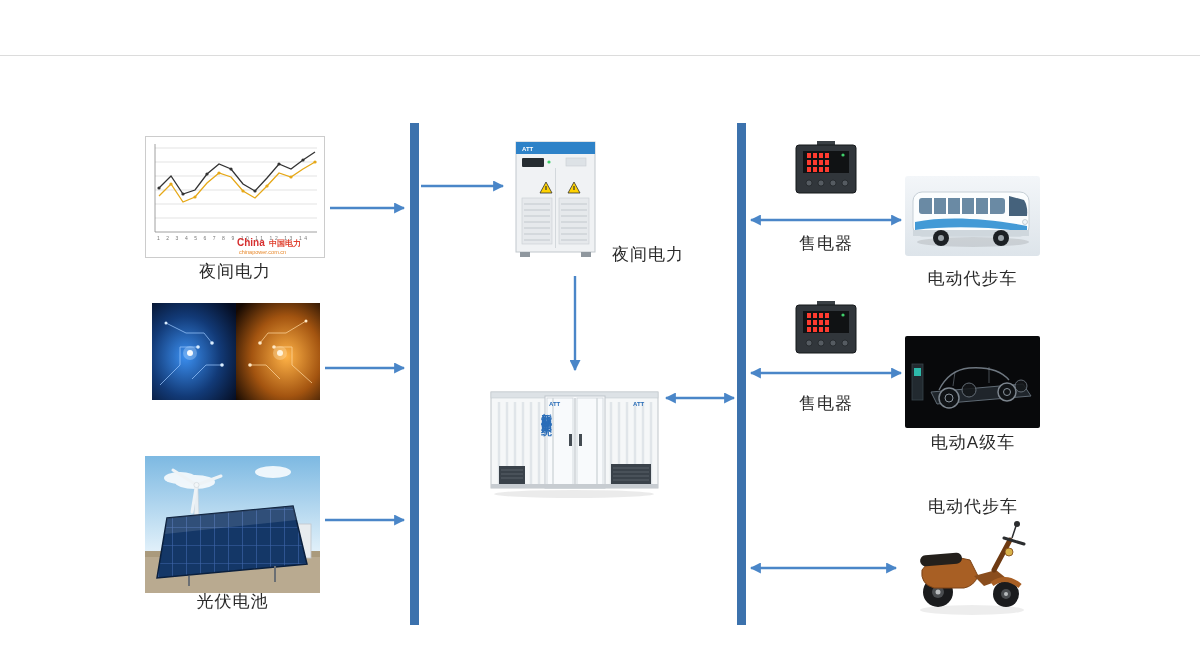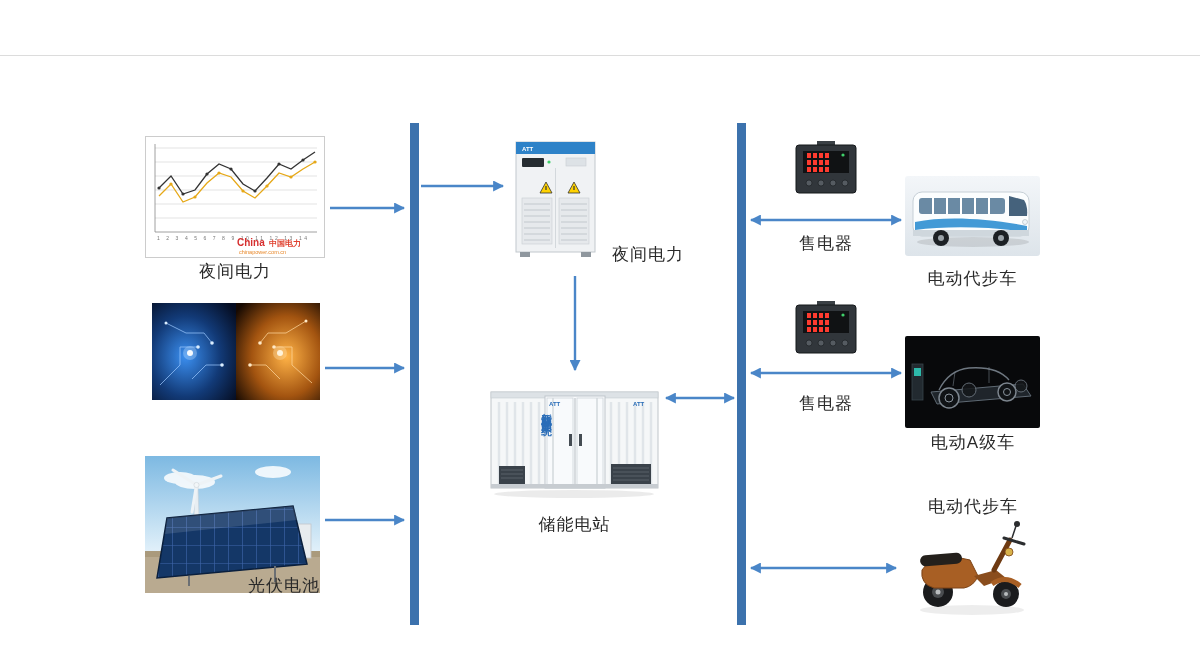--- a/index.html
+++ b/index.html
@@ -162,21 +162,21 @@
         <circle cx="51.5" cy="29" r="2.6" fill="#f2f6f8" stroke="#c5ccd2" stroke-width="0.5"></circle>
       </g>
       <g>
         <polygon points="22,62 148,50 162,108 12,122" fill="url(#pvgrid)" stroke="#0a1f3d" stroke-width="1.5"></polygon>
         <polygon points="22,62 148,50 152,64 20,78" fill="#ffffff" opacity="0.12"></polygon>
         <line x1="44" y1="120" x2="44" y2="130" stroke="#6b6f73" stroke-width="2"></line>
         <line x1="130" y1="110" x2="130" y2="126" stroke="#6b6f73" stroke-width="2"></line>
       </g>
     </svg>
   </div>
-  <div class="label" style="left:145px;top:527px;width:175px;text-align:right;">光伏电池</div>
+  <div class="label" style="left:145px;top:543px;width:175px;">光伏电池</div>
 
   <div class="imgblock" style="left:508px;top:88px;width:95px;height:128px;">
     <svg viewBox="0 0 95 128">
       <rect x="8" y="6" width="79" height="110" fill="#f0f2f4" stroke="#c2c8cd"></rect>
       <rect x="8" y="6" width="79" height="12" fill="#2e82c8"></rect>
       <text x="14" y="14.5" font-size="6" font-weight="bold" fill="#ffffff">ATT</text>
       <line x1="47.5" y1="32" x2="47.5" y2="112" stroke="#d3d8dc" stroke-width="1"></line>
       <rect x="14" y="22" width="22" height="9" rx="1" fill="#262c31"></rect>
       <circle cx="41" cy="26" r="1.6" fill="#3fd06a"></circle>
       <rect x="58" y="22" width="20" height="8" fill="#dde2e6" stroke="#c8cdd2" stroke-width="0.6"></rect>
@@ -255,21 +255,20 @@
           <line x1="14" y1="98" x2="36" y2="98"></line>
             <line x1="14" y1="102" x2="36" y2="102"></line>
           </g>
       </g>
       <text x="62" y="30" font-size="6" font-weight="bold" fill="#2a6db8">ATT</text>
       <text x="146" y="30" font-size="6" font-weight="bold" fill="#2a6db8">ATT</text>
       <rect x="4" y="108" width="167" height="4" fill="#c7ccd1"></rect>
     </svg>
   </div>
   <div class="vtext" style="left:540px;top:356px;height:86px;">新能源储能系统</div>
-  <div class="label" style="left:487px;top:466px;width:175px;">储能电站</div>
 
   <div class="imgblock" style="left:795px;top:93px;width:62px;height:55px;">
     <svg viewBox="0 0 62 55">
       <rect x="22" y="0" width="18" height="6" fill="#3a4045"></rect>
       <rect x="1" y="4" width="60" height="48" rx="3" fill="#31363b" stroke="#15181b"></rect>
       <rect x="8" y="10" width="46" height="22" fill="#101214"></rect>
       <g fill="#ff3b2f">
         <rect x="12" y="12" width="4" height="5"></rect>
           <rect x="18" y="12" width="4" height="5"></rect>
         <rect x="24" y="12" width="4" height="5"></rect>

